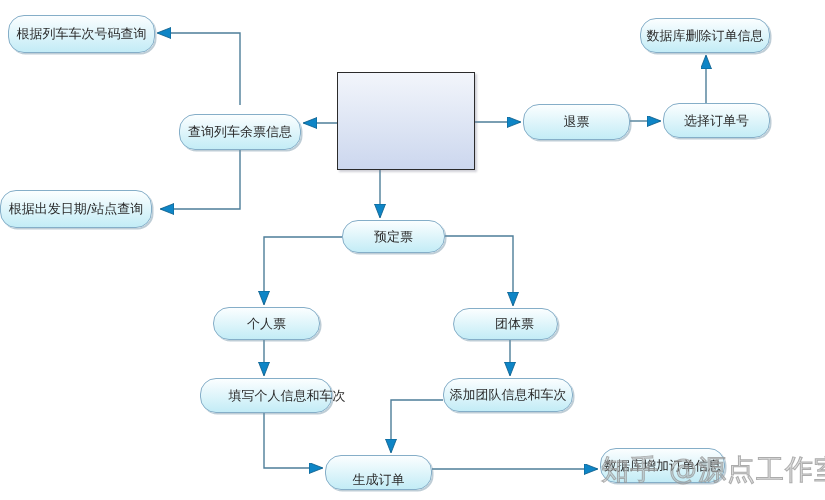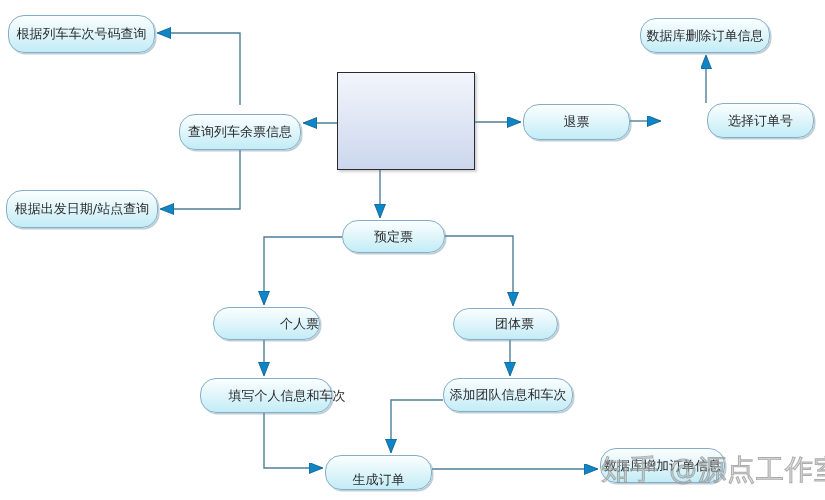--- a/index.html
+++ b/index.html
@@ -98,39 +98,39 @@
       </g>
   </svg>
 
   <div id="nodes">
       <div class="node" style="left: 8px; top: 15px; width: 147px; height: 38px;">
         <span>根据列车车次号码查询</span>
       </div>
       <div class="node" style="left: 179px; top: 105px; width: 122px; height: 36px; margin-top: 9px;">
         <span>查询列车余票信息</span>
       </div>
-      <div class="node" style="left: 6px; top: 190px; width: 152px; height: 38px;">
+      <div class="node" style="left: 0; top: 190px; width: 152px; height: 38px;">
         <span>根据出发日期/站点查询</span>
       </div>
       <div class="node classifier" style="left: 337px; top: 72px; width: 138px; height: 98px;">
         <div class="classifier-body"></div>
       </div>
       <div class="node" style="left: 523px; top: 104px; width: 107px; height: 36px;">
         <span>退票</span>
       </div>
-      <div class="node" style="left: 663px; top: 103px; width: 107px; height: 35px; margin-left: 44px;">
+      <div class="node" style="left: 663px; top: 103px; width: 107px; height: 35px;">
         <span>选择订单号</span>
       </div>
       <div class="node" style="left: 640px; top: 18px; width: 130px; height: 35px;">
         <span>数据库删除订单信息</span>
       </div>
       <div class="node" style="left: 342px; top: 220px; width: 103px; height: 33px;">
         <span>预定票</span>
       </div>
-      <div class="node" style="left: 213px; top: 307px; width: 107px; height: 33px; justify-content: flex-end;">
+      <div class="node" style="left: 213px; top: 307px; width: 107px; height: 33px;">
         <span>个人票</span>
       </div>
       <div class="node" style="left: 453px; top: 308px; width: 105px; height: 32px; padding-left: 18px;">
         <span>团体票</span>
       </div>
       <div class="node" style="left: 200px; top: 378px; width: 132px; height: 35px; padding-left: 42px;">
         <span>填写个人信息和车次</span>
       </div>
       <div class="node" style="left: 443px; top: 378px; width: 130px; height: 34px;">
         <span>添加团队信息和车次</span>

